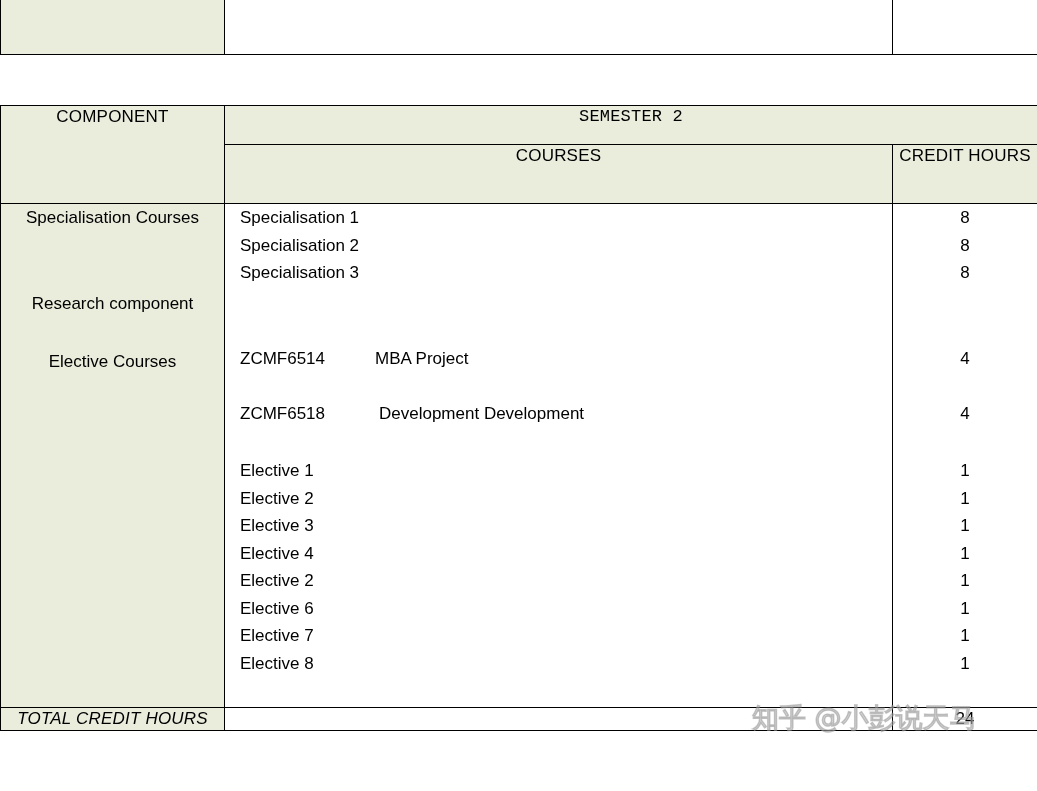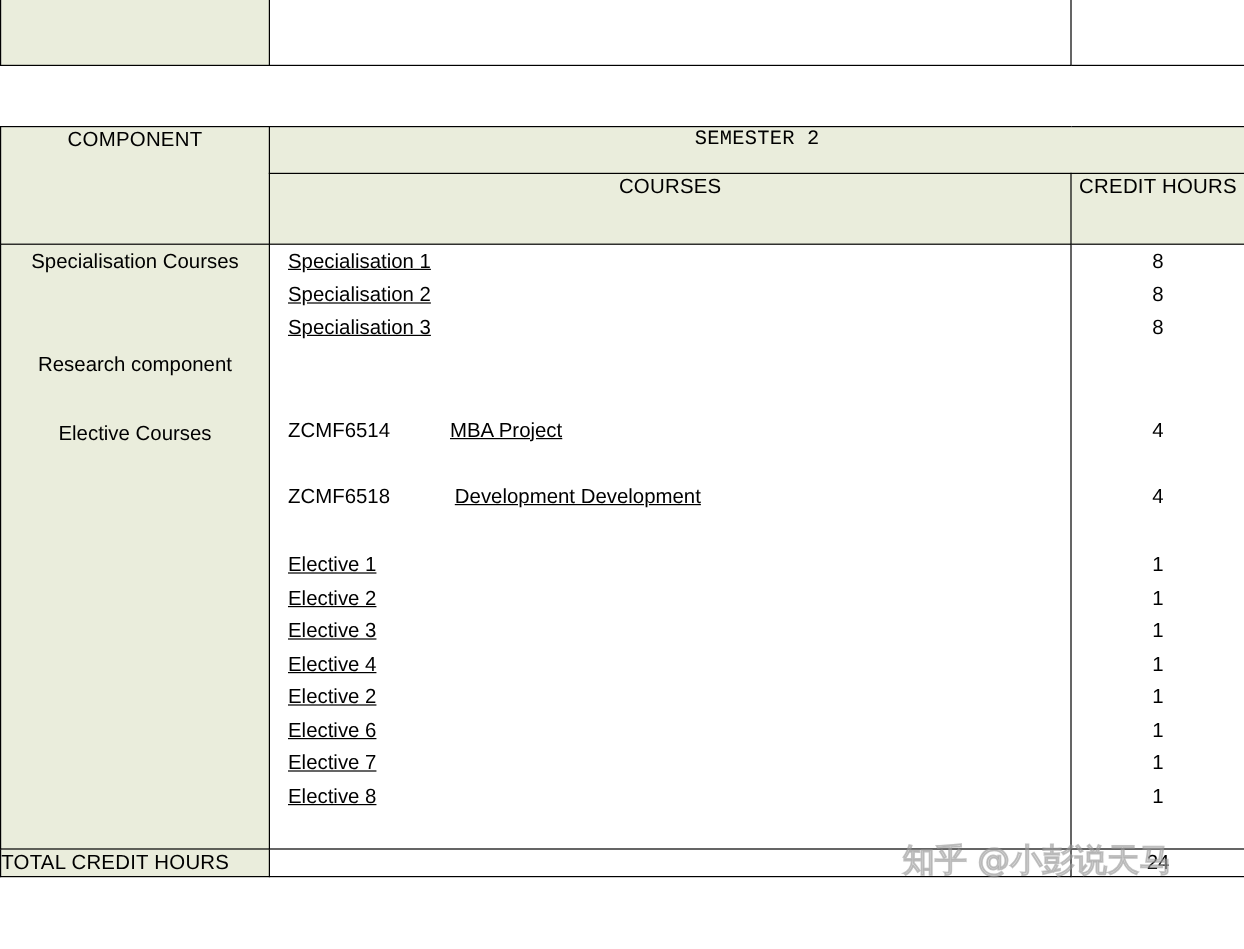--- a/index.html
+++ b/index.html
@@ -81,21 +81,21 @@
   .hdr-courses   { height: 58px; padding-top: 20px; }
   .hdr-credit    { height: 58px; padding-top: 11px; }
 
   
   .body-label {
     font-size: 17px;
     line-height: 28px;
     padding: 27px 6px 0 18px;
     text-align: center;
   }
-  .body-courses { padding: 27px 0 0 0; text-decoration: underline; }
+  .body-courses { padding: 27px 0 0 0; }
   .body-credit  { padding: 27px 0 0 0; }
 
   .course-line {
     font-size: 17px;
     line-height: 27.5px;
     height: 27.5px;
     white-space: nowrap;
     padding-left: 15px;
   }
   .credit-line {
@@ -108,25 +108,27 @@
 
   .code { display: inline-block; width: 135px; }
   .code-wide { display: inline-block; width: 139px; }
 
   .group-gap-1 { height: 58px; }
   .group-gap-2 { height: 30px; }
   .group-gap-3 { height: 30px; }
   .tail-gap    { height: 30px; }
 
   .total-row-label {
+    text-align: center;
     font-weight: bold;
     font-size: 17px;
     line-height: 22px;
     letter-spacing: .2px;
     padding: 10px 6px 12px 6px;
+    font-style: italic;
   }
   .total-row-value {
     text-align: center;
     font-size: 17px;
     line-height: 22px;
     padding: 10px 6px 12px 6px;
     margin-left: 24px;
   }
 
   

